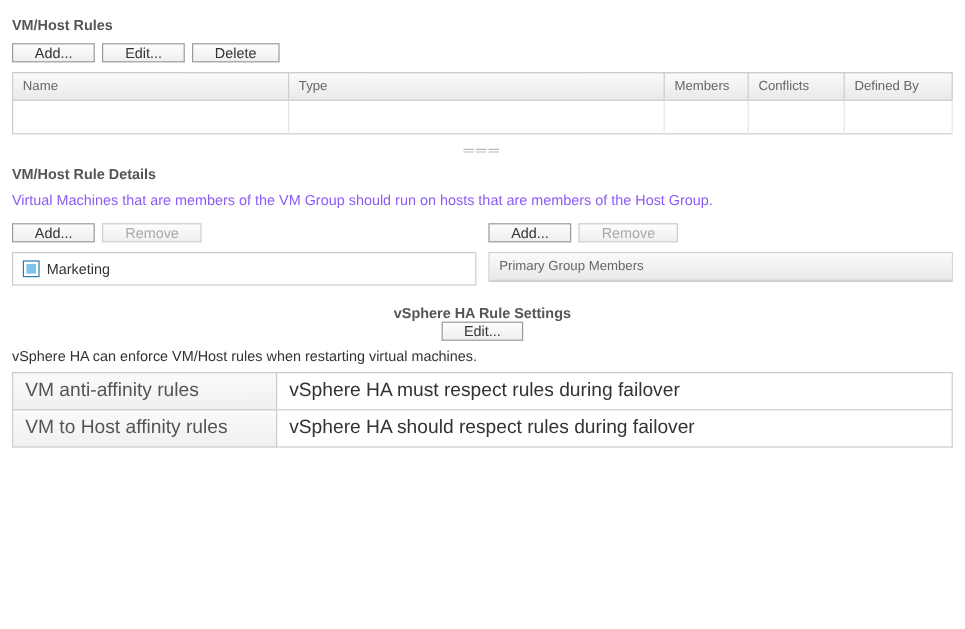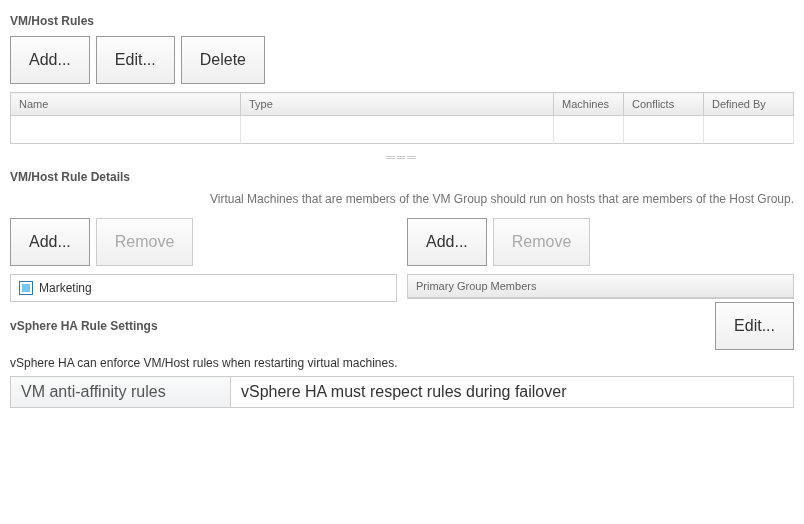--- a/index.html
+++ b/index.html
@@ -18,22 +18,22 @@
     margin: 4px 0 8px 0;
   }
   .button-row {
     display: flex;
     gap: 6px;
     margin-bottom: 8px;
   }
   .btn {
     background: linear-gradient(#fdfdfd, #efefef);
     border: 1px solid #999;
-    padding: 14px 18px;
-    font-size: 16px;
+    padding: 0 18px;
+    font-size: 12px;
     cursor: pointer;
     color: #333;
   }
   .btn.disabled {
     color: #aaa;
     border-color: #ccc;
     cursor: default;
   }
   table.rules {
     width: 100%;
@@ -74,22 +74,21 @@
     transform: skewX(-8deg);
   }
   .grip {
     text-align: center;
     color: #bbb;
     letter-spacing: 2px;
     margin: 6px 0;
   }
   .details-desc {
     margin: 8px 0 12px 0;
-    color: #737373;
-    text-align: right;
+    color: #8b5cf6;
   }
   .two-col {
     display: flex;
     gap: 10px;
   }
   .col {
     flex: 1;
   }
   .panel {
     border: 1px solid #ccc;
@@ -133,22 +132,23 @@
   .icon-host::after{
     content:"";
     position:absolute;
     left:3px;top:3px;width:6px;height:6px;
     background:#d4b93a;
   }
   .ha-header {
     display: flex;
     justify-content: space-between;
     align-items: center;
-    margin-top: 0;
+    margin-top: 16px;
     margin-bottom: 6px;
+    flex-direction: column;
   }
   table.ha {
     width: 100%;
     border-collapse: collapse;
     border: 1px solid #ccc;
     margin-top: 6px;
   }
   table.ha td {
     border: 1px solid #ccc;
     padding: 6px 10px;
@@ -176,21 +176,21 @@
     <col style="width:230px">
       <col>
       <col style="width:70px">
       <col style="width:80px">
       <col style="width:90px">
   </colgroup>
   <thead>
     <tr>
       <th>Name</th>
       <th>Type</th>
-      <th>Machines</th>
+      <th>Members</th>
       <th>Conflicts</th>
       <th>Defined By</th>
     </tr>
   </thead>
   <tbody>
     <tr class="empty">
       <td></td>
         <td></td>
         <td></td>
         <td></td>
@@ -233,14 +233,18 @@
   <button class="btn">Edit...</button>
 </div>
 <div>vSphere HA can enforce VM/Host rules when restarting virtual machines.</div>
 
 <table class="ha">
   <tbody>
       <tr>
     <td class="k">VM anti-affinity rules</td>
     <td>vSphere HA must respect rules during failover</td>
   </tr>
+  <tr>
+    <td class="k">VM to Host affinity rules</td>
+    <td>vSphere HA should respect rules during failover</td>
+  </tr>
 </tbody>
   </table>
 
 </body></html>

